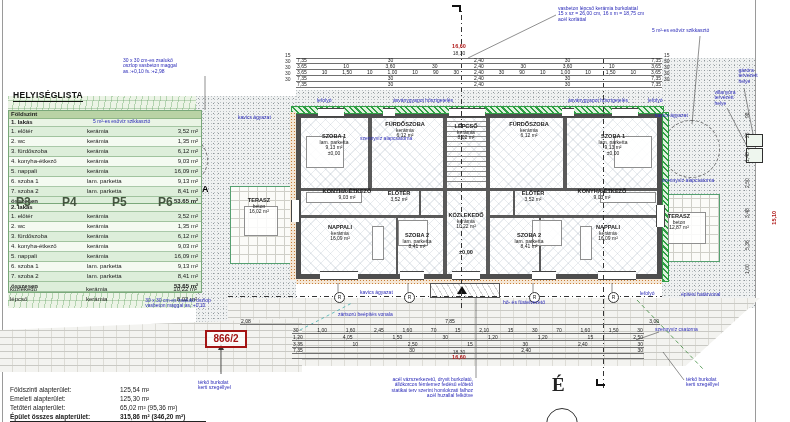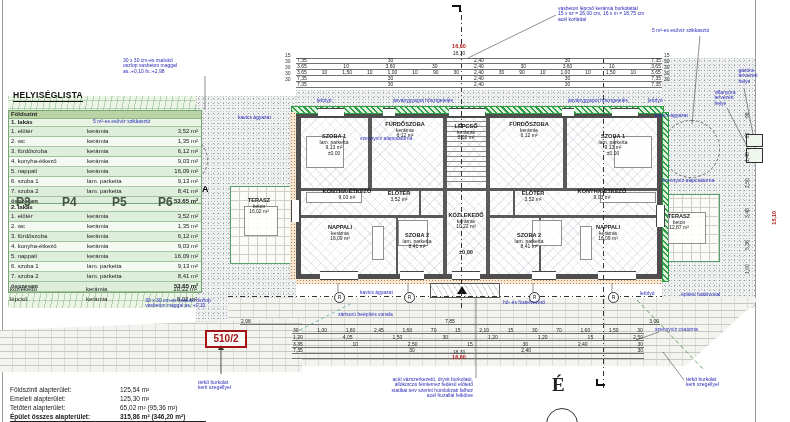--- a/index.html
+++ b/index.html
@@ -285,21 +285,21 @@
         <span class="cf">kerámia</span>
         <span class="ca">10,22 m²</span>
       </div>
       <div class="trow extra">
         <span class="cn">lépcső</span>
         <span class="cf">kerámia</span>
         <span class="ca">8,02 m²</span>
       </div>
     </div>
 
-  <div id="parcel">510/2</div>
+  <div id="parcel">866/2</div>
 
   <div id="summary">
     <div class="sumrow">
       <span class="sl">Földszinti alapterület:</span>
       <span class="sv">125,54 m²</span>
     </div>
     <div class="sumrow">
       <span class="sl">Emeleti alapterület:</span>
       <span class="sv">125,30 m²</span>
     </div>

